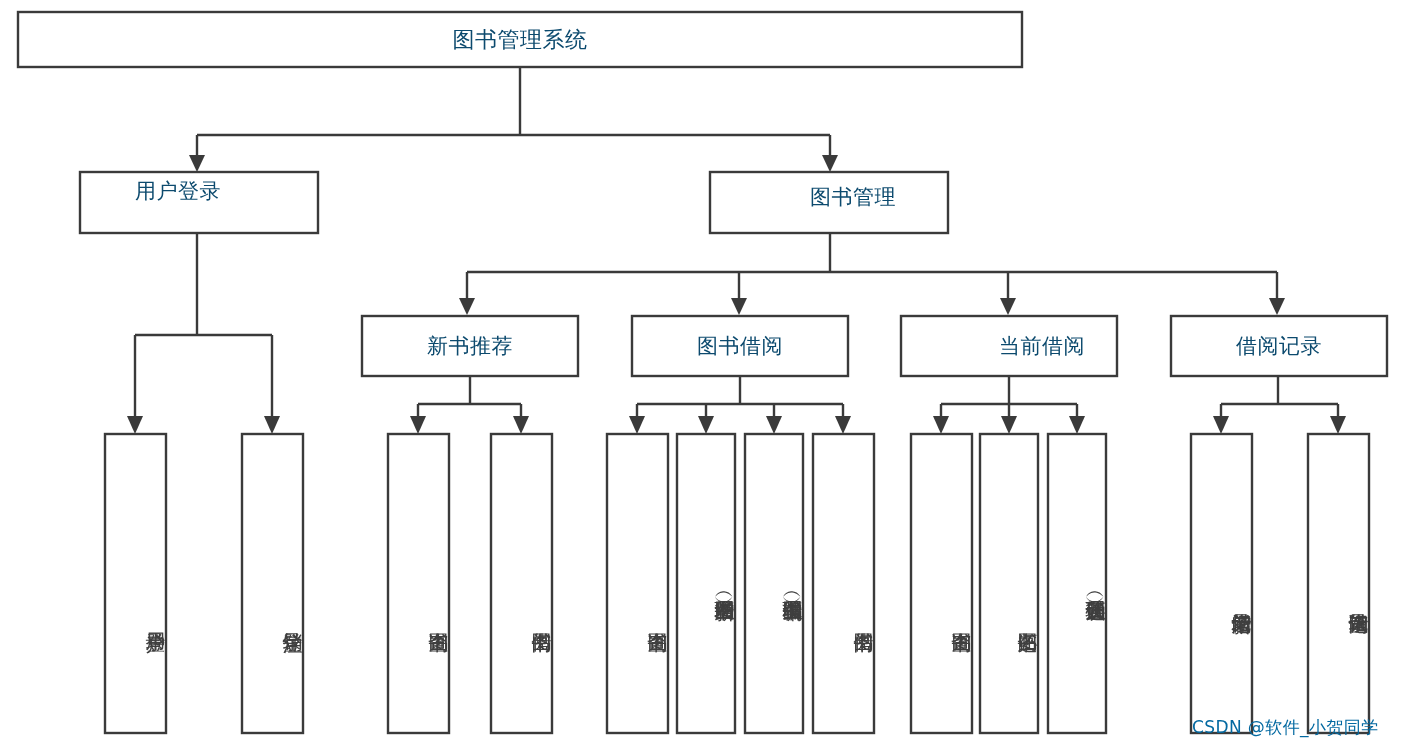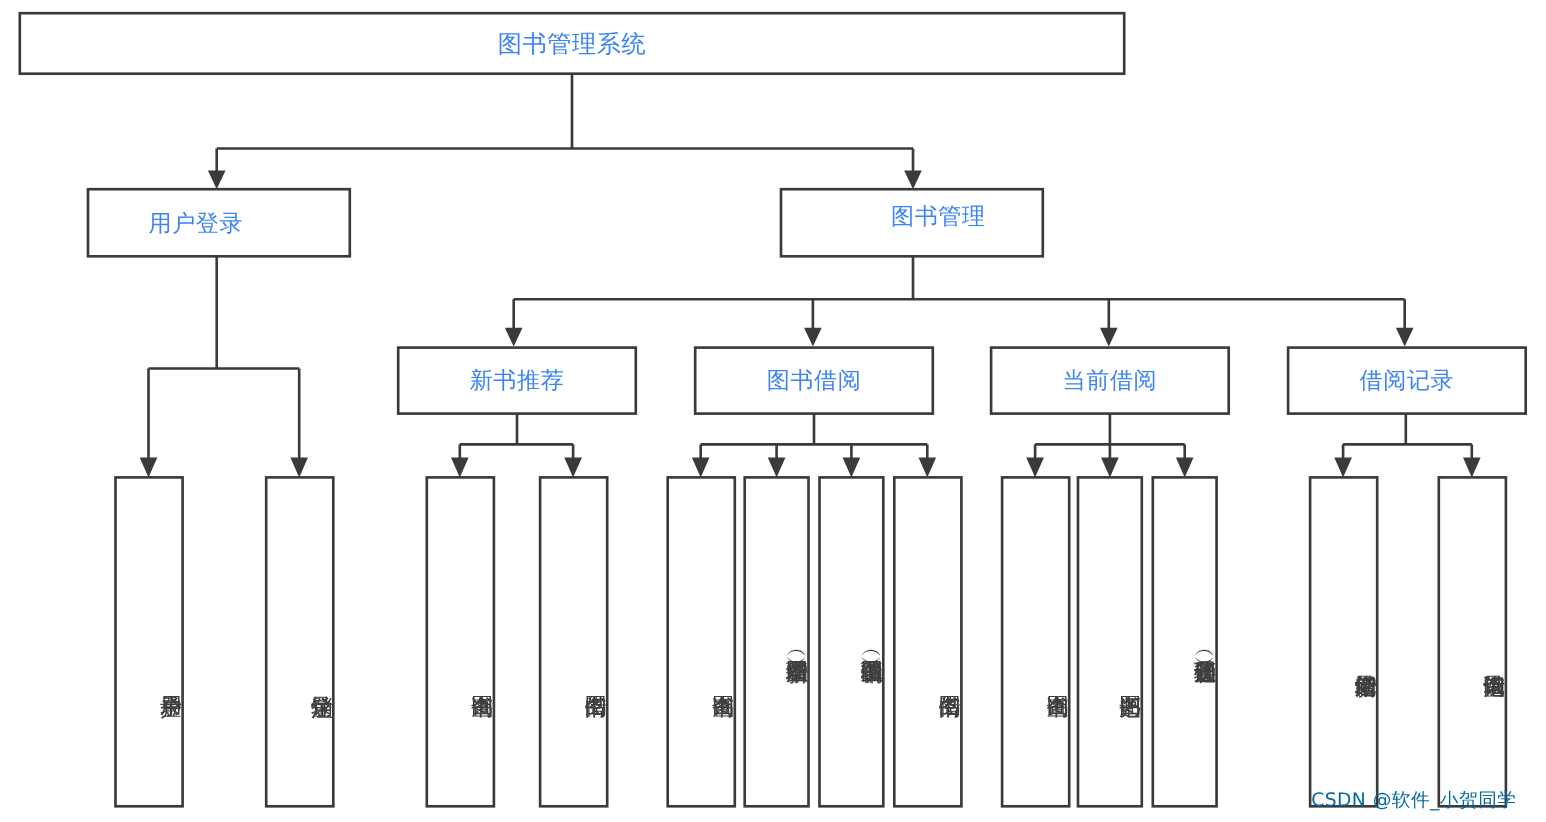--- a/index.html
+++ b/index.html
@@ -40,21 +40,21 @@
   .arrow-head {
     fill: #3a3a3a;
     stroke: none;
   }
   
   .node-label-h {
     position: absolute;
     display: flex;
     align-items: center;
     justify-content: center;
-    color: #3b82f6;
+    color: #0c4a6e;
     font-size: 21px;
     letter-spacing: 0.5px;
     white-space: nowrap;
     font-family: Liberation Sans, sans-serif;
   }
   .node-label-root {
     font-size: 22px;
   }
   
   .node-label-v {
@@ -187,26 +187,26 @@
     <rect class="node-rect" x="911" y="434" width="61" height="299"></rect>
     <rect class="node-rect" x="980" y="434" width="58" height="299"></rect>
     <rect class="node-rect" x="1048" y="434" width="58" height="299"></rect>
 
     <rect class="node-rect" x="1191" y="434" width="61" height="299"></rect>
     <rect class="node-rect" x="1308" y="434" width="61" height="299"></rect>
   </svg>
 
   <div class="node-label-h node-label-root" style="left:18px; top:12px; width:1004px; height:55px;">图书管理系统</div>
 
-  <div class="node-label-h" style="left:80px; top:172px; width:196px; height:61px;text-align:center;">用户登录</div>
+  <div class="node-label-h" style="left:80px; top:160px; width:196px; height:61px;text-align:center;">用户登录</div>
   <div class="node-label-h" style="left:710px; top:172px; width:238px; height:49px;margin-left:24px;">图书管理</div>
 
   <div class="node-label-h" style="left:362px; top:316px; width:216px; height:60px;">新书推荐</div>
   <div class="node-label-h" style="left:632px; top:316px; width:216px; height:60px;">图书借阅</div>
-  <div class="node-label-h" style="left:901px; top:316px; width:216px; height:60px;">当前借阅</div>
+  <div class="node-label-h" style="left:901px; top:316px; width:216px; height:60px;padding-left:33px;">当前借阅</div>
   <div class="node-label-h" style="left:1171px; top:316px; width:216px; height:60px;border-radius:14px;">借阅记录</div>
 
   <div class="node-label-v" style="left:105px; top:512px; width:61px; height:210px;">用户登录</div>
   <div class="node-label-v" style="left:242px; top:512px; width:61px; height:210px;">注销登录</div>
 
   <div class="node-label-v" style="left:388px; top:512px; width:61px; height:210px;">查询图书</div>
   <div class="node-label-v" style="left:491px; top:512px; width:61px; height:210px;">借阅图书</div>
 
   <div class="node-label-v" style="left:607px; top:512px; width:61px; height:210px;">查询图书</div>
   <div class="node-label-v" style="left:677px; top:440px; width:58px; height:290px;">新增图书（管理员）</div>

